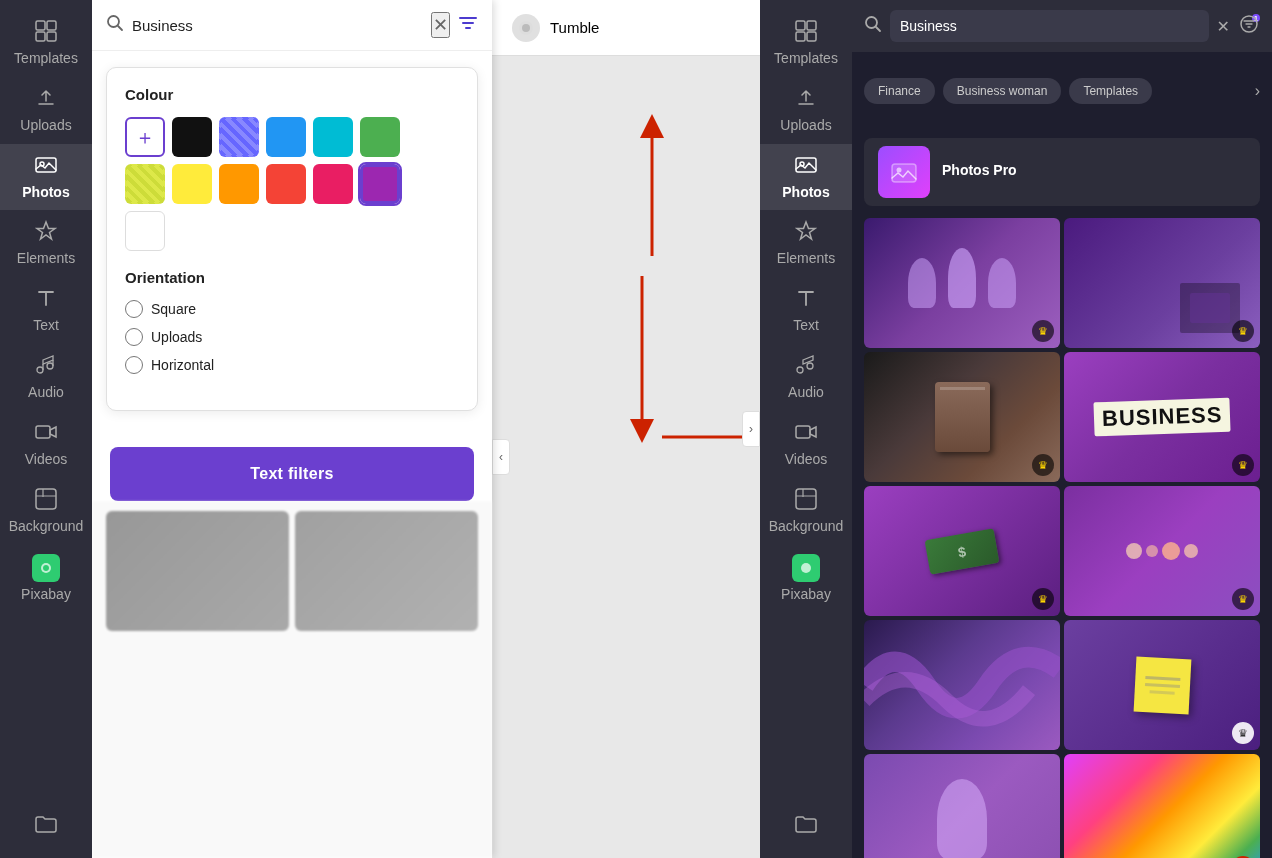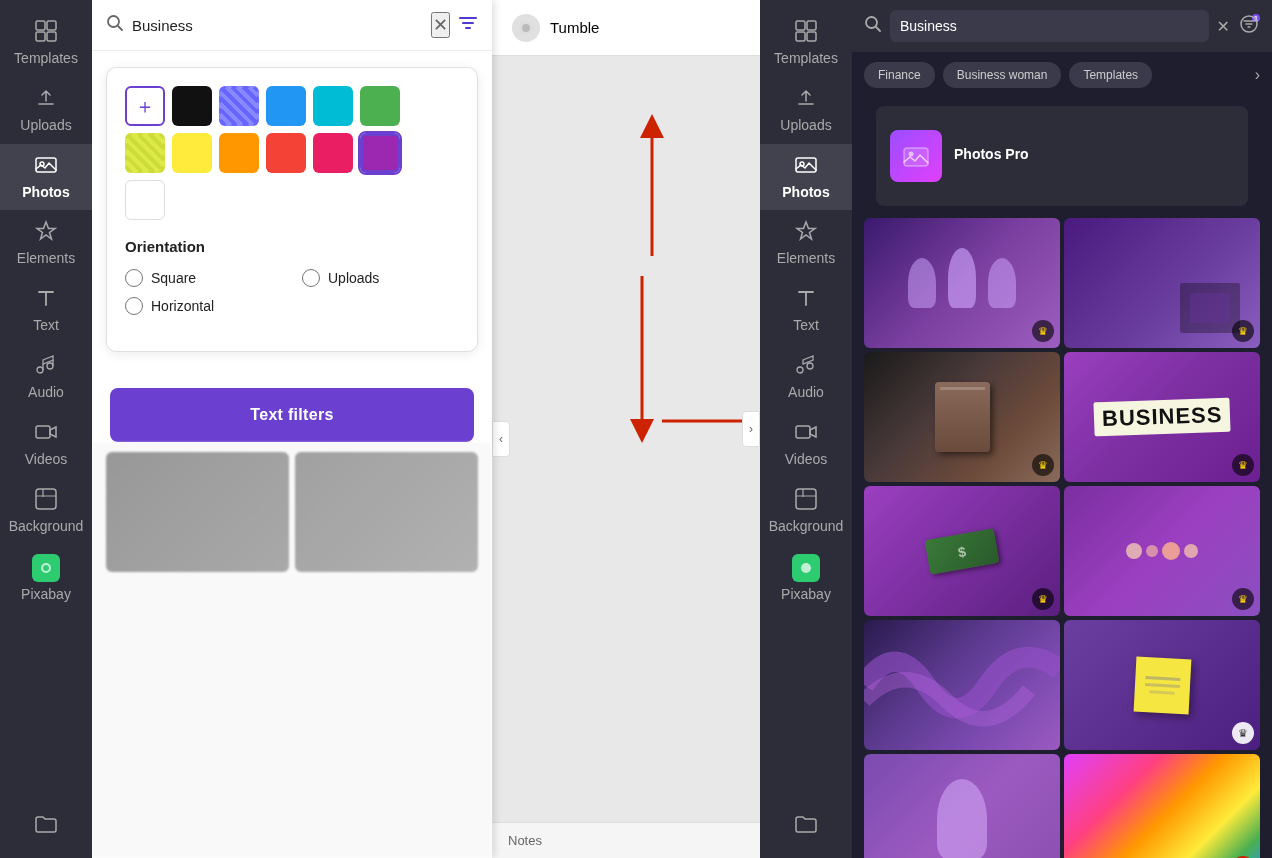--- a/index.html
+++ b/index.html
@@ -113,21 +113,21 @@
     }
     .color-swatch.selected {
       border: 3px solid #6b3fcf;
       outline: 2px solid #6b3fcf;
     }
 
     .section-divider { margin: 18px 0 14px; }
 
     .orientation-grid {
       display: grid;
-      grid-template-columns: 1fr 1fr;
+      grid-template-columns: 1fr;
       gap: 10px 20px;
       margin-bottom: 6px;
     }
     .radio-label {
       display: flex;
       align-items: center;
       gap: 8px;
       font-size: 14px;
       color: #222;
       cursor: pointer;
@@ -340,21 +340,21 @@
       background: none;
       border: none;
       cursor: pointer;
       color: #aaa;
       font-size: 18px;
     }
 
     .tags-row {
       display: flex;
       align-items: center;
-      padding: 10px 12px;
+      padding: 26px 12px;
       gap: 8px;
       background: #1e1e2e;
     }
     .tag-btn {
       background: #3a3a4a;
       color: #ccc;
       border: none;
       border-radius: 20px;
       padding: 6px 14px;
       font-size: 12px;
@@ -368,23 +368,23 @@
       background: none;
       border: none;
       margin-left: auto;
     }
 
     
     .photos-pro-banner {
       display: flex;
       align-items: center;
       background: #2d2d3a;
-      margin: 8px 24px;
+      margin: 8px 12px;
       border-radius: 8px;
-      padding: 24px 14px;
+      padding: 8px 14px;
       gap: 12px;
     }
     .pro-icon {
       width: 52px;
       height: 52px;
       background: linear-gradient(135deg, #9c4dff, #e040fb);
       border-radius: 8px;
       display: flex;
       align-items: center;
       justify-content: center;
@@ -615,20 +615,21 @@
     <button class="filter-icon">
       <svg width="20" height="20" viewBox="0 0 20 20" fill="none">
           <path d="M2 5h16M5 10h10M8 15h4" stroke="#4c3bcf" stroke-width="2" stroke-linecap="round"></path>
         </svg>
     </button>
   </div>
 
   <div class="filter-box">
 
     <div>
+      <div class="filter-section-title">Colour</div>
       <div class="color-grid">
         <div class="color-swatch add-btn">＋</div>
         <div class="color-swatch" style="background:#111111;"></div>
         <div class="color-swatch" style="background: repeating-linear-gradient(45deg, #6666ff 0, #6666ff 4px, #8888ff 4px, #8888ff 8px);"></div>
         <div class="color-swatch" style="background:#2196f3;"></div>
         <div class="color-swatch" style="background:#00bcd4;"></div>
         <div class="color-swatch" style="background:#4caf50;"></div>
         <div class="color-swatch" style="background: repeating-linear-gradient(45deg, #cddc39 0, #cddc39 4px, #dde849 4px, #dde849 8px);"></div>
         <div class="color-swatch" style="background:#ffeb3b;"></div>
         <div class="color-swatch" style="background:#ff9800;"></div>
@@ -702,23 +703,20 @@
           <marker id="ah3" markerWidth="8" markerHeight="8" refX="4" refY="4" orient="auto">
             <polygon points="0,0 8,4 0,8" fill="#cc2200"></polygon>
           </marker>
         </defs>
       <path d="M40 20 C40 80 40 120 40 175" stroke="#cc2200" stroke-width="3" fill="none" marker-end="url(#ah3)"></path>
     </svg>
 
     <div class="canvas-toggle-right">‹</div>
   </div>
   <div class="canvas-toggle-left" style="position:absolute;right:0;top:50%;transform:translateY(-50%);">›</div>
-  <div class="canvas-notes">
-    <span>Notes</span>
-  </div>
 </div>
 
 <div class="right-sidebar">
   <div class="sidebar-item">
     <div class="icon-wrap">
       <svg width="22" height="22" viewBox="0 0 22 22" fill="none">
           <rect x="1" y="1" width="9" height="9" rx="1.5" stroke="#aaa" stroke-width="1.5" fill="none"></rect>
           <rect x="12" y="1" width="9" height="9" rx="1.5" stroke="#aaa" stroke-width="1.5" fill="none"></rect>
           <rect x="1" y="12" width="9" height="9" rx="1.5" stroke="#aaa" stroke-width="1.5" fill="none"></rect>
           <rect x="12" y="12" width="9" height="9" rx="1.5" stroke="#aaa" stroke-width="1.5" fill="none"></rect>

